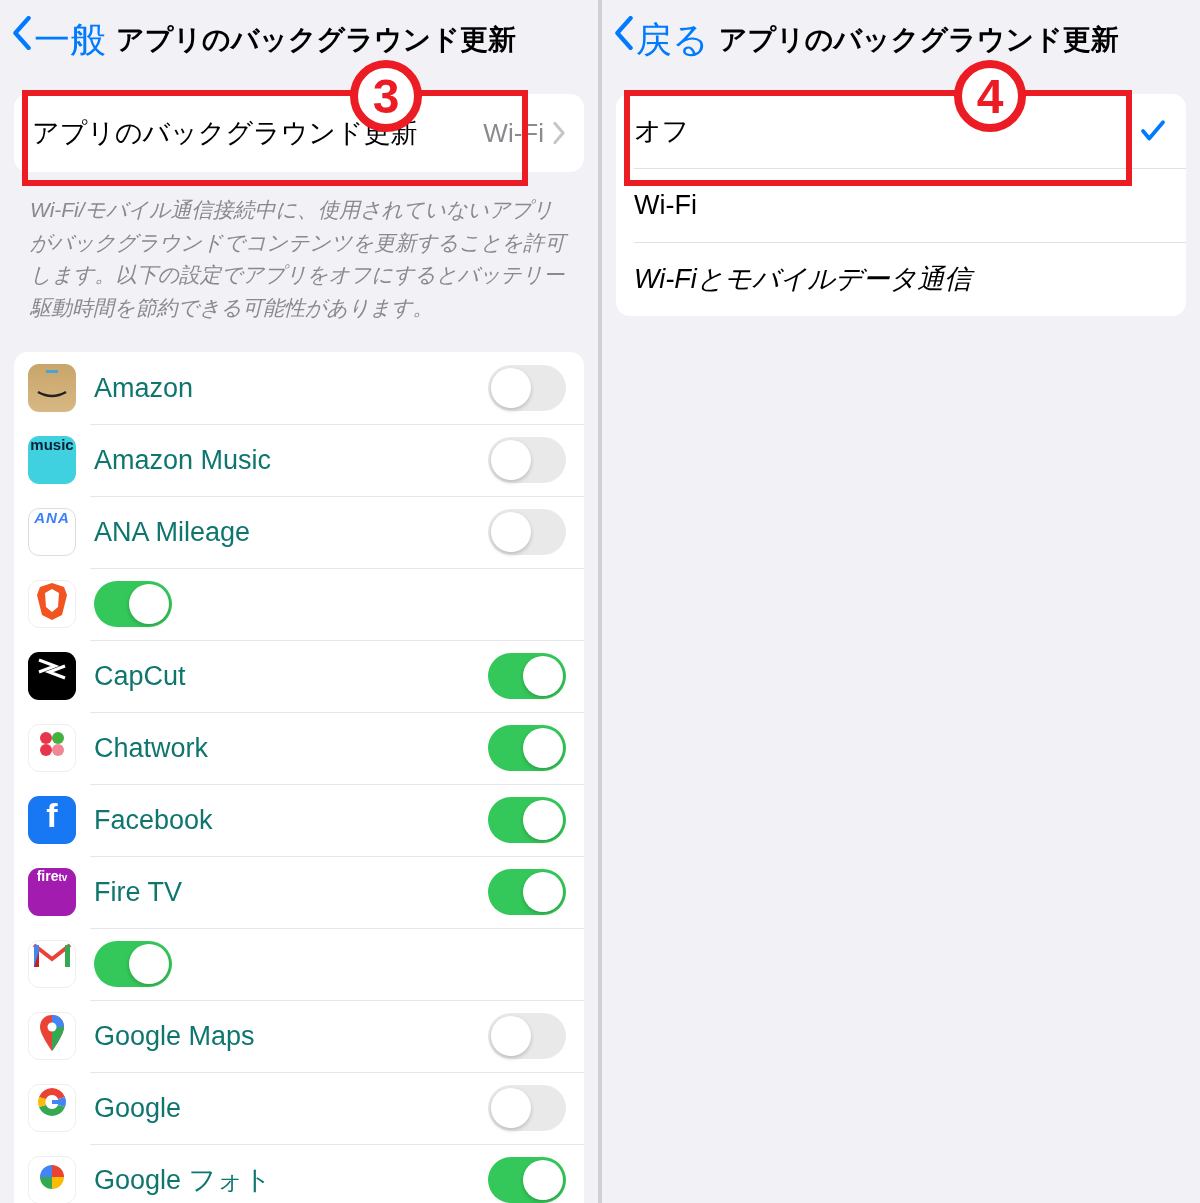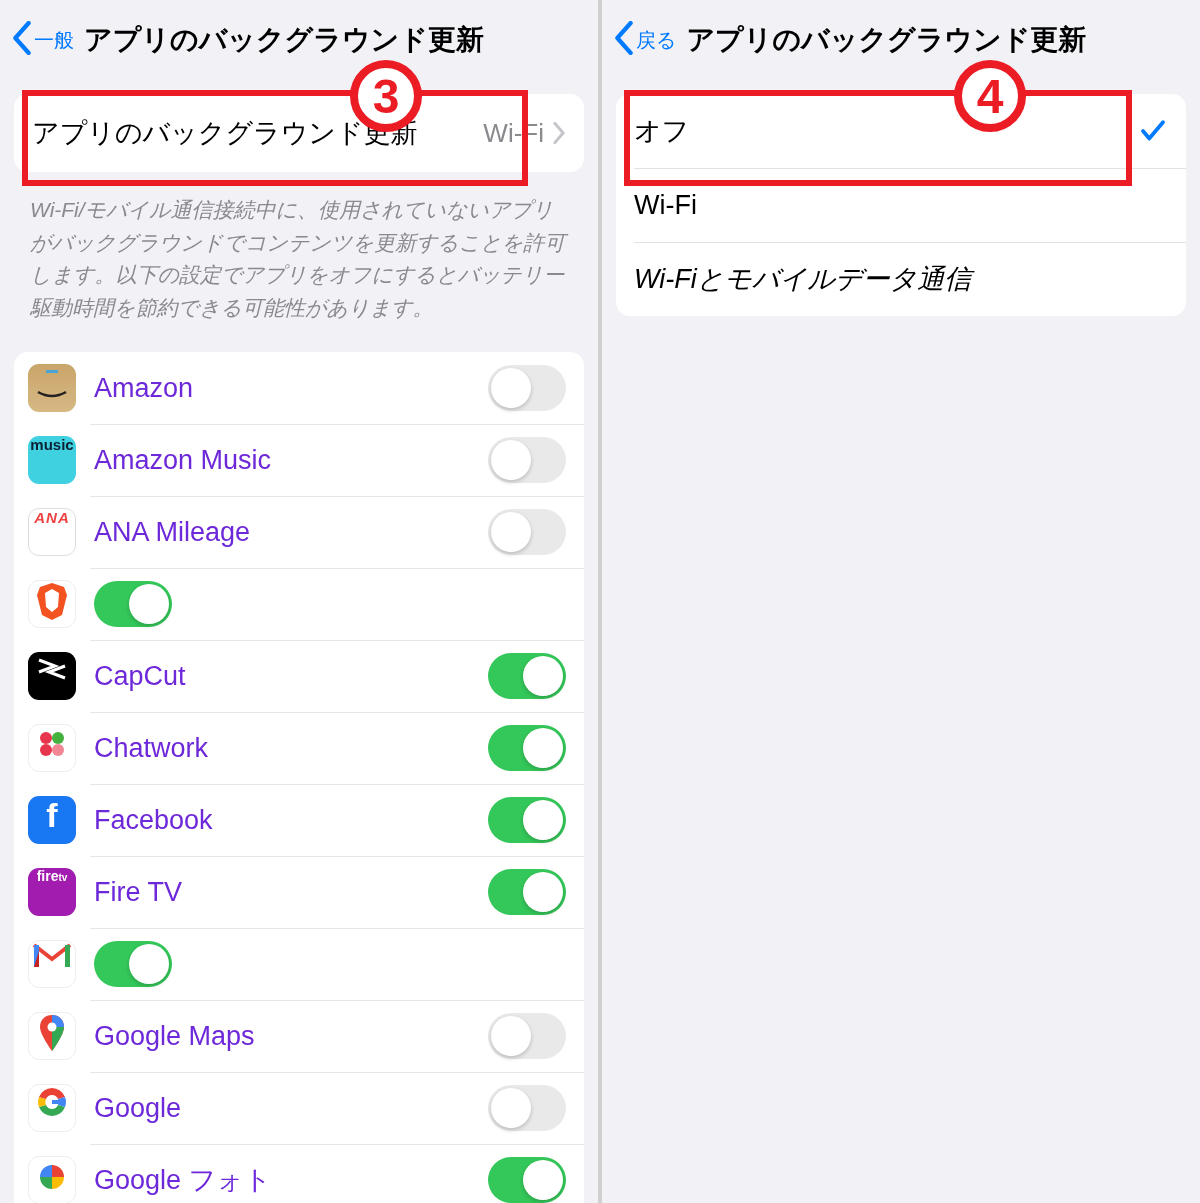--- a/index.html
+++ b/index.html
@@ -24,23 +24,23 @@
   }
   .nav {
     position: relative;
     height: 80px;
     display: flex;
     align-items: center;
     padding: 0 12px;
   }
   .nav-back {
     display: flex;
-    align-items: center;
+    align-items: flex-start;
     color: #007aff;
-    font-size: 20px;
+    font-size: 36px;
     font-weight: 400;
     cursor: pointer;
   }
   .nav-back svg { width: 20px; height: 34px; margin-right: 2px; }
   .nav-title {
     font-size: 28px;
     font-weight: 700;
     color: #000;
     margin-left: 10px;
   }
@@ -103,21 +103,21 @@
     display: flex;
     justify-content: center;
     font-size: 22px;
     font-weight: bold;
     color: #fff;
     flex-shrink: 0;
   }
   .app-name {
     flex: 1;
     font-size: 27px;
-    color: #6d28d9;
+    color: #0f766e;
   }
   .switch {
     width: 78px;
     height: 46px;
     border-radius: 23px;
     position: relative;
     cursor: pointer;
     flex-shrink: 0;
   }
   .switch.off { background: #e9e9ea; }
@@ -153,21 +153,21 @@
     display: flex;
     align-items: center;
     justify-content: center;
     z-index: 60;
     pointer-events: none;
   }
 
   
   .ic-amazon { background: linear-gradient(#c9a56a,#d7b884); }
   .ic-amazonmusic { background: #3fd1e0; color:#0b2033; font-size:15px; }
-  .ic-ana { background: #fff; border:1px solid #ddd; color:#ef4444; font-size:15px; letter-spacing:1px; font-style:italic; }
+  .ic-ana { background: #fff; border:1px solid #ddd; color:#3b82f6; font-size:15px; letter-spacing:1px; font-style:italic; }
   .ic-brave { background: #fff; border:1px solid #eee; }
   .ic-capcut { background: #000; }
   .ic-chatwork { background: #fff; border:1px solid #eee; }
   .ic-facebook { background: #1877f2; font-size:34px; }
   .ic-firetv { background: #a21caf; font-size:14px; }
   .ic-gmail { background: #fff; border:1px solid #eee; }
   .ic-google { background: #fff; border:1px solid #eee; }
   .ic-googlemaps { background: #fff; border:1px solid #eee; }
   .ic-googlephotos { background: #fff; border:1px solid #eee; }
 </style>

